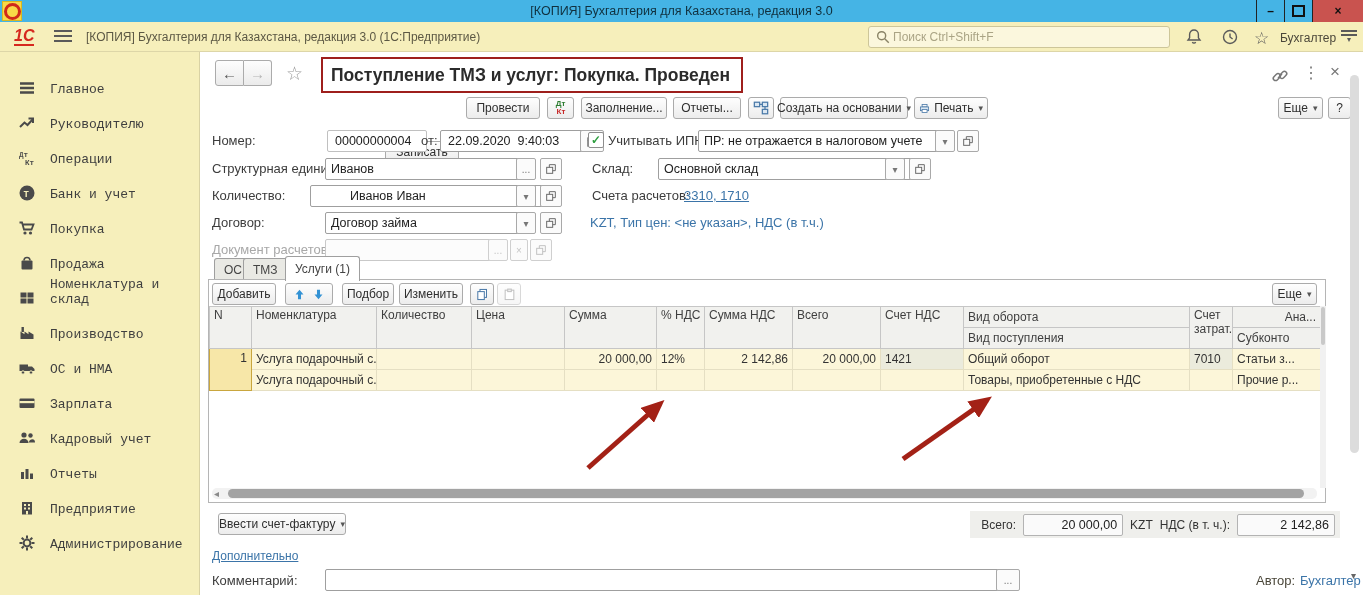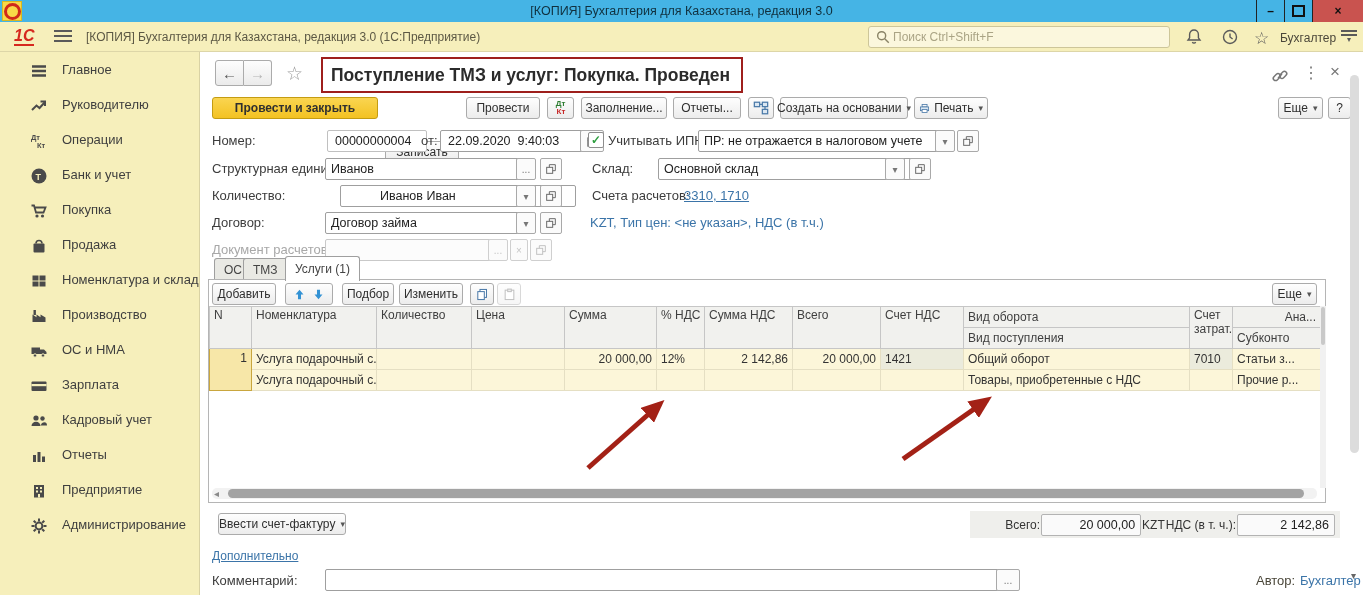--- a/index.html
+++ b/index.html
@@ -33,22 +33,22 @@
         font-size:12px;color:#6d6a54;}
   .searchbox input::placeholder{color:#aaa485;}
   .hico{top:5px;width:20px;height:20px;cursor:pointer;}
   .username{left:1280px;top:9px;color:#4b473a;cursor:pointer;}
   .svcmenu{left:1341px;top:8px;width:16px;cursor:pointer;text-align:center;}
   .svcmenu div{height:2px;background:#5a5a5a;margin:0 0 2px 0;}
   .svcmenu span{color:#5a5a5a;font-size:8px;line-height:4px;display:block;}
 
   
   .sidebar{left:0;top:52px;width:200px;height:543px;background:#f6efbb;border-right:1px solid #d9d2a4;}
-  .sb-item{display:flex;align-items:flex-start;height:35px;padding-left:30px;cursor:pointer;color:#3f3f3f;
-        font-size:13px;}
+  .sb-item{display:flex;align-items:flex-end;height:35px;padding-left:18px;cursor:pointer;color:#3f3f3f;
+        font-size:13px;font-family:Liberation Mono, monospace;}
   .sb-item svg{margin-right:14px;flex:none;}
 
   
   .content{left:200px;top:52px;width:1163px;height:543px;background:#fff;}
 
   .navgrp{left:15px;top:8px;display:flex;}
   .navbtn{width:27px;height:24px;border:1px solid #ababab;background:linear-gradient(#fdfdfd,#ebebeb);
         display:flex;align-items:center;justify-content:center;color:#555;font-size:15px;cursor:pointer;}
   .navbtn:first-child{border-radius:3px 0 0 3px;}
   .navbtn:last-child{border-radius:0 3px 3px 0;border-left:none;color:#b5b5b5;}
@@ -98,21 +98,21 @@
   .gtable td.acct{background:#ebebdc;}
   .gtable td.sel{background:#f7e7a8;border:1px solid #c9a63e;text-align:right;vertical-align:top;padding-top:2px;}
   .hscroll{left:3px;top:208px;width:1105px;height:11px;background:#f2f2f2;border-radius:5px;}
   .hthumb{left:16px;top:1px;width:1076px;height:9px;background:#a3a3a3;border-radius:5px;cursor:pointer;}
   .harrow{left:2px;top:0px;color:#8a8a8a;font-size:10px;cursor:pointer;}
   .vstrip{left:1111px;top:26px;width:6px;height:182px;background:#f1f1f1;}
   .vstrip div{margin:1px;height:38px;background:#c9c9c9;border-radius:3px;}
 
   
   .totals{left:770px;top:459px;width:370px;height:27px;background:#efefec;display:flex;align-items:center;
-        justify-content:flex-end;gap:1px;padding-right:5px;}
+        justify-content:flex-end;gap:7px;padding-right:5px;}
   .totbox{height:20px;border:1px solid #b3b3b3;border-radius:2px;background:#fafafa;display:flex;
         align-items:center;justify-content:flex-end;padding:0 5px;font-size:12.5px;color:#222;}
 
   
   .wvscroll{left:1349px;top:75px;width:11px;height:460px;}
   .wvthumb{left:1px;top:0;width:9px;height:378px;background:#dcdcdc;border-radius:5px;cursor:pointer;}
   .wvdown{left:1351px;top:570px;color:#666;font-size:10px;cursor:pointer;}
 
   .overlay{left:0;top:0;width:1363px;height:595px;pointer-events:none;z-index:9;}
 </style>
@@ -314,23 +314,20 @@
     <svg class="abs cornico" style="left:1070px;width:20px;height:20px;" viewBox="0 0 20 20">
         <g stroke="#777" stroke-width="1.5" fill="none">
           <path d="M8 12l4-4"></path>
           <rect x="2.8" y="8.8" width="8" height="4.6" rx="2.3" transform="rotate(-45 6.8 11.1)"></rect>
           <rect x="9.2" y="6.6" width="8" height="4.6" rx="2.3" transform="rotate(-45 13.2 8.9)"></rect>
         </g>
       </svg>
     <div class="abs cornico" style="left:1103px;top:11px;font-size:16px;">⋮</div>
     <div class="abs cornico" style="left:1130px;top:10px;font-size:17px;">×</div>
 
-    <div class="btn primary" style="left:12px;top:45px;width:166px;">
-        <span>Провести и закрыть</span>
-      </div>
     <div class="btn" style="left:185px;top:45px;width:74px;margin-top:44px;">
         <span>Записать</span>
       </div>
     <div class="btn" style="left:266px;top:45px;width:74px;">
         <span>Провести</span>
       </div>
     <div class="btn" style="left:347px;top:45px;width:27px;">
         <span class="dtkt">
           <span class="dt">Дт</span>
           <span class="kt">Кт</span>
@@ -433,21 +430,21 @@
     <div class="fbtn" style="left:709px;top:106px;width:20px;">
         <svg width="12" height="12" viewBox="0 0 18 18">
           <g stroke="#6b6b6b" stroke-width="1.5" fill="none">
             <rect x="2.5" y="6.5" width="9" height="9"></rect>
             <path d="M6.5 6.5v-4h9v9h-4"></path>
           </g>
         </svg>
       </div>
 
     <div class="flabel" style="left:12px;top:136px;">Количество:</div>
-    <div class="fld" style="left:140px;top:133px;width:190px;padding-left:39px;">
+    <div class="fld" style="left:110px;top:133px;width:190px;padding-left:39px;">
         <span>Иванов Иван</span>
       </div>
     <div class="fbtn" style="left:316px;top:133px;">
         <span>▾</span>
       </div>
     <div class="fbtn" style="left:340px;top:133px;width:20px;">
         <svg width="12" height="12" viewBox="0 0 18 18">
           <g stroke="#6b6b6b" stroke-width="1.5" fill="none">
             <rect x="2.5" y="6.5" width="9" height="9"></rect>
             <path d="M6.5 6.5v-4h9v9h-4"></path>

